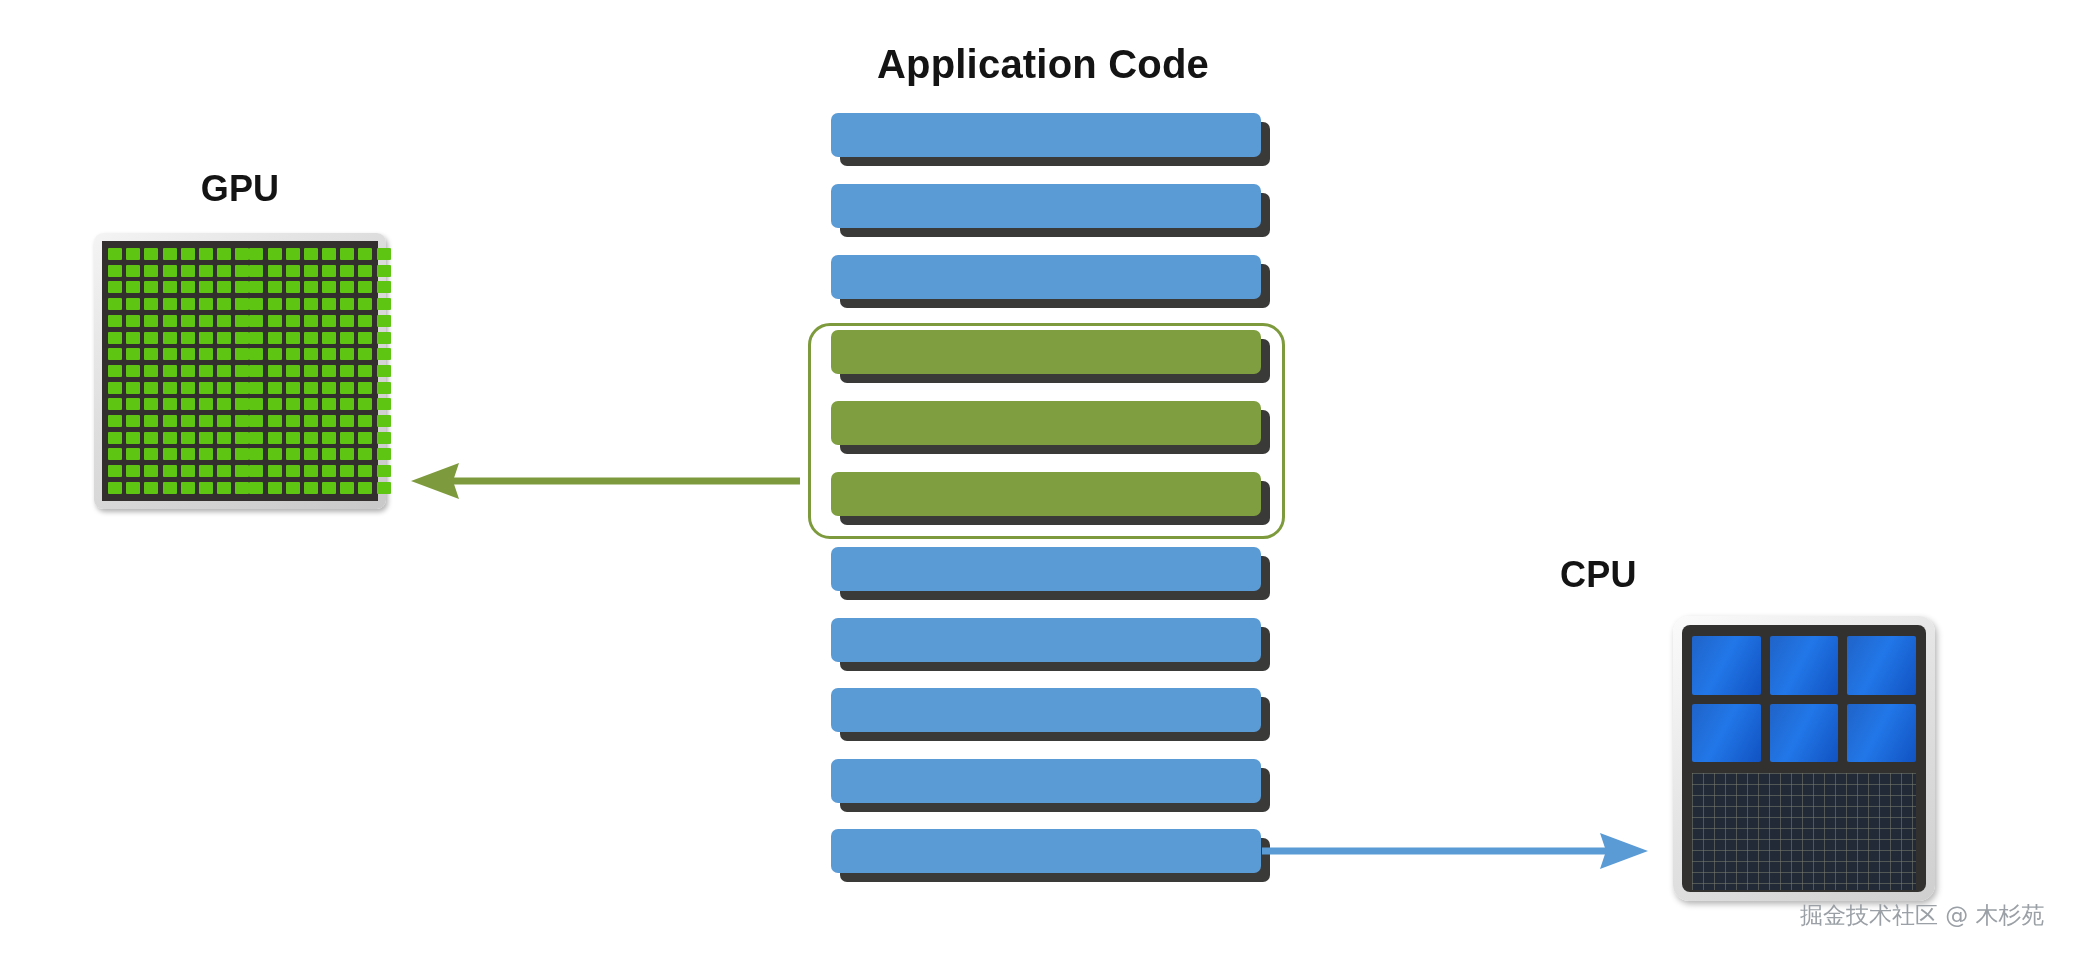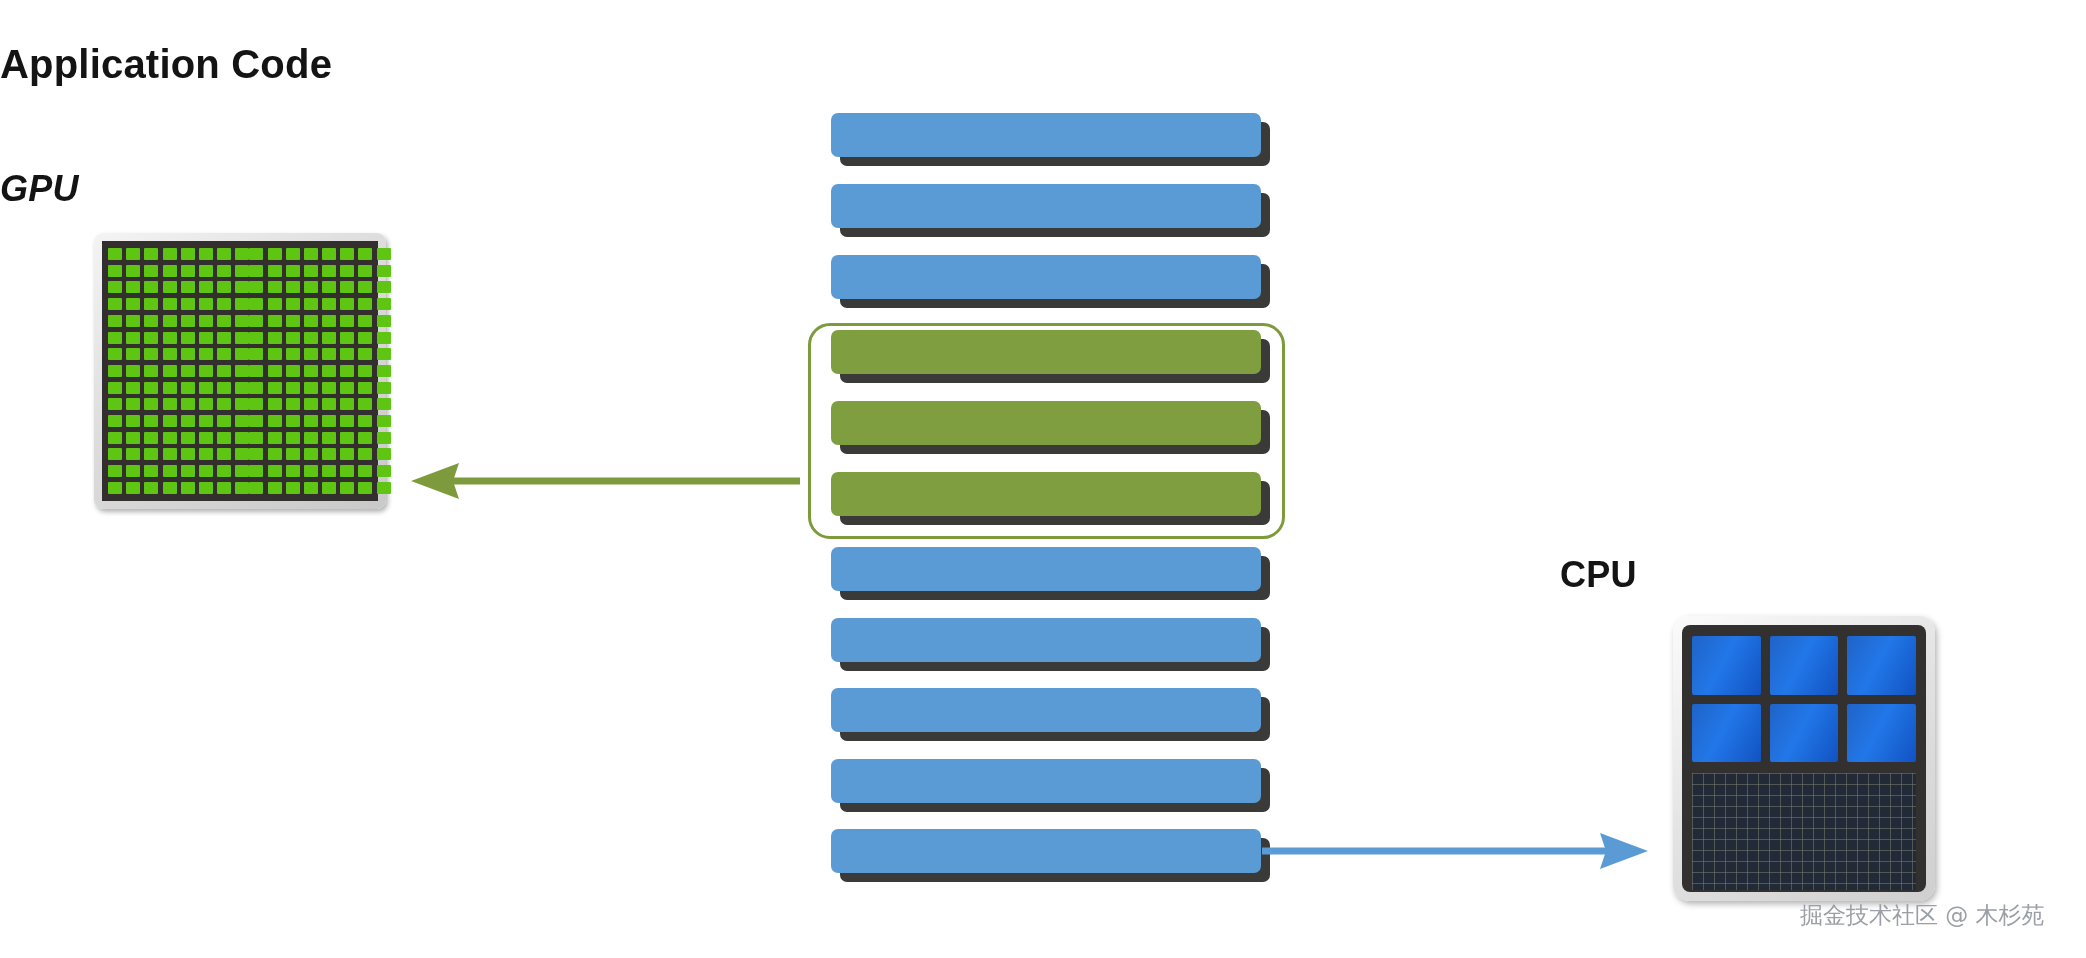--- a/index.html
+++ b/index.html
@@ -26,27 +26,28 @@
   .heading {
     position: absolute;
     font-weight: bold;
     color: #141414;
     white-space: nowrap;
     letter-spacing: 0.2px;
   }
   #app-code-title {
     left: 0; top: 42px;
     width: 2086px;
+    text-align: center;
     font-size: 40px;
   }
   #gpu-title {
     left: 0px; top: 168px;
     width: 480px;
+    text-align: center;
     font-size: 36px;
-    font-style: italic;
   }
   #cpu-title {
     left: 1560px; top: 554px;
     width: 400px;
     text-align: left;
     font-size: 36px;
   }
 
   
   .caption {

